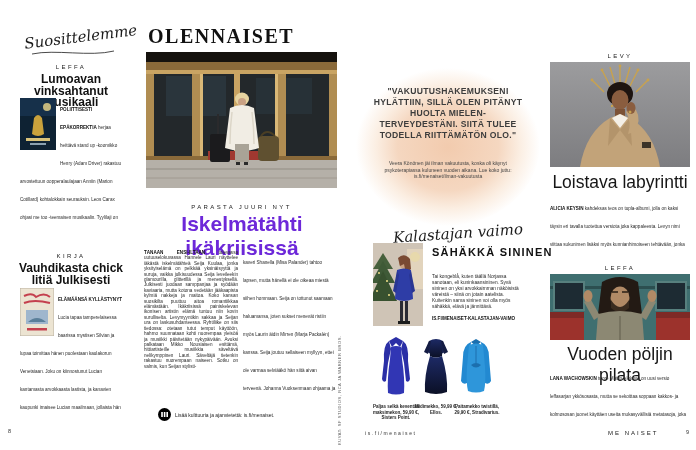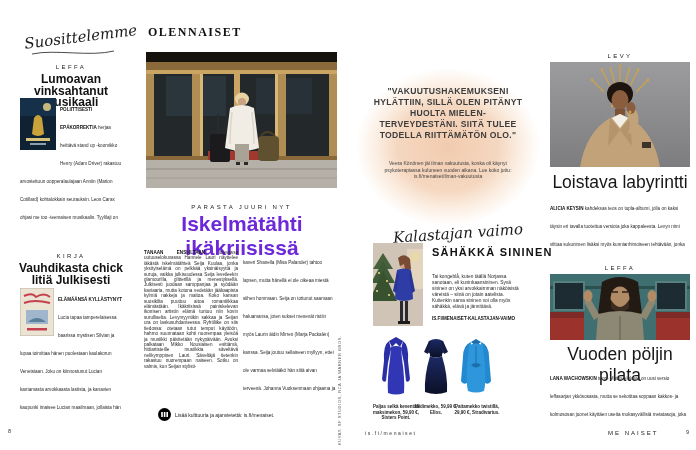--- a/index.html
+++ b/index.html
@@ -53,21 +53,21 @@
       <rect x="6" y="22" width="22" height="14" fill="#9fb6cd"></rect>
       <path d="M8 34 q9 -8 18 0 z" fill="#5a7f9a"></path>
       <rect x="7" y="40" width="20" height="2.5" fill="#c4404e"></rect>
     </svg>
     <span class="tiny"><b>ELÄMÄÄNSÄ KYLLÄSTYNYT</b><span> Lucia tapaa tamperelaisessa baarissa mystisen Silvian ja lupaa toimittaa hänen puolestaan kaulakorun Venetsiaan. Joku on kiinnostunut Lucian kantamasta arvokkaasta lastista, ja kanavien kaupunki imaisee Lucian maailmaan, jollaista hän ei osannut kuvitellakaan. Marika Riikonen yhdistää tuoreimmassa romaanissaan chick litiä ja seikkailuromaania. Sen vauhdikkaat juonenkäänteet menevät fantasian puolelle, ajoittain turhankin kliseisesti, mutta historialliset puitteet ovat komeat. HS</span></span>
     
   </div>
 
   <div class="abs pgnum" style="left:8px;top:428px;">8</div>
 
-  <div class="abs" style="left:148px;top:25px;font-family:'Liberation Serif',serif;font-weight:700;font-size:12px;letter-spacing:1.5px;color:#111;">OLENNAISET</div>
+  <div class="abs" style="left:148px;top:25px;font-family:'Liberation Serif',serif;font-weight:700;font-size:20px;letter-spacing:1.5px;color:#111;">OLENNAISET</div>
 
   <svg class="abs" style="left:146px;top:52px;" width="191" height="136" viewBox="0 0 191 136">
     <rect width="191" height="136" fill="#15120e"></rect>
     <rect y="10" width="191" height="8" fill="#8a6a3a"></rect>
     <rect y="18" width="191" height="90" fill="#23282b"></rect>
     <rect x="20" y="24" width="60" height="40" fill="#32424e" opacity="0.5"></rect>
     <rect x="110" y="26" width="56" height="36" fill="#2c3a44" opacity="0.5"></rect>
     <rect x="0" y="18" width="8" height="90" fill="#b08d52"></rect>
     <rect x="46" y="18" width="8" height="90" fill="#b08d52"></rect>
     <rect x="88" y="18" width="6" height="90" fill="#c9a463"></rect>

